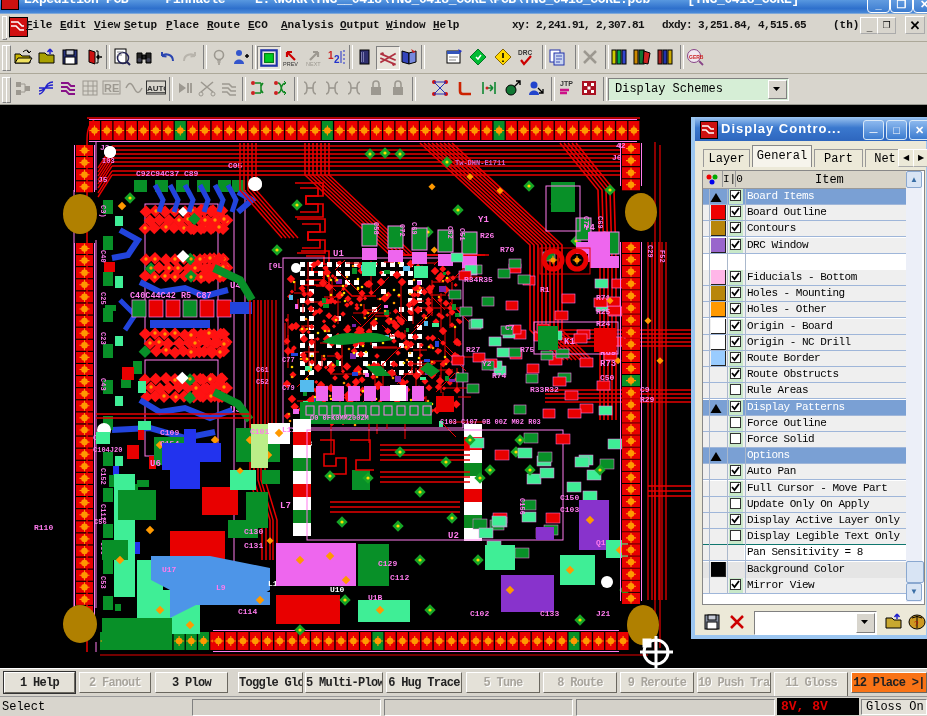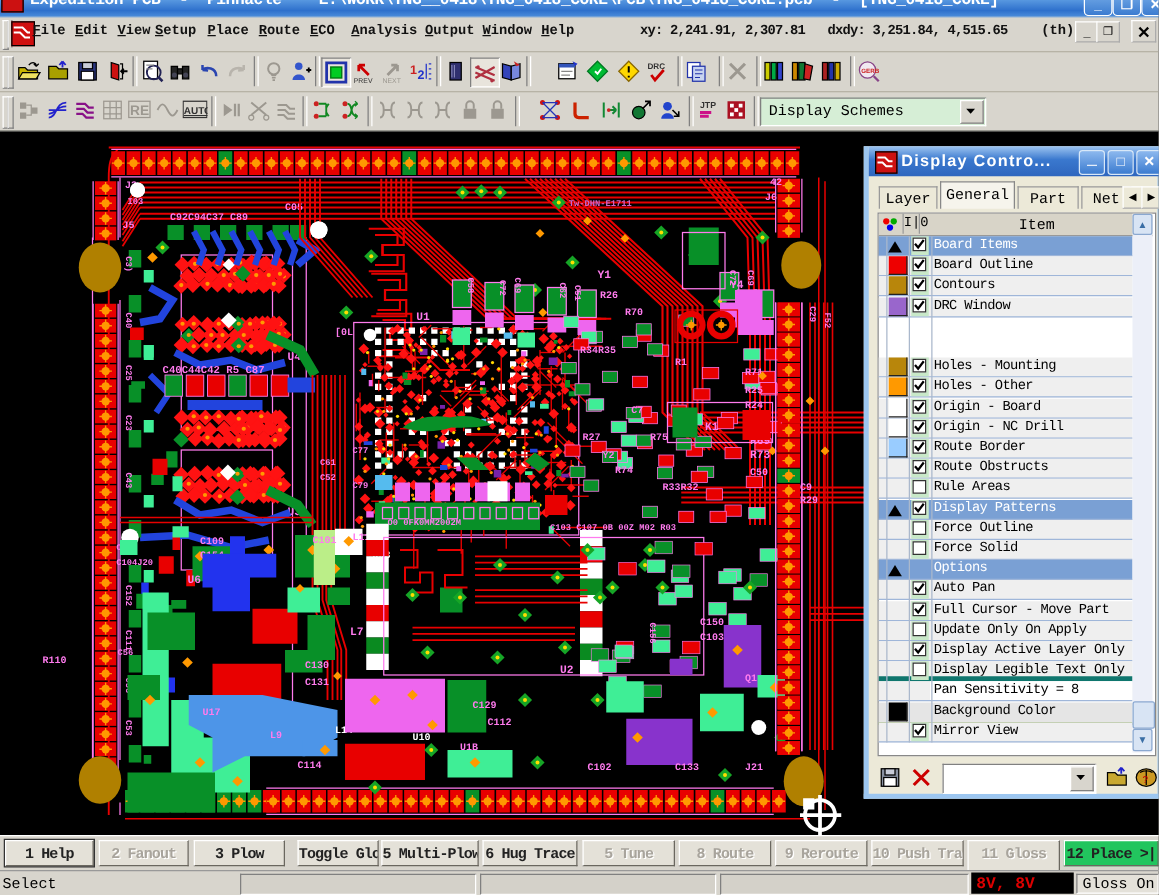--- a/index.html
+++ b/index.html
@@ -2407,20 +2407,30 @@
         <div style="position:absolute;left:0;top:67px;width:203px;height:16px;background:#EFEFEF;border-bottom:1px solid #9FB6D9;box-sizing:border-box">
           <div style="position:absolute;left:8px;top:0px;width:14px;height:14px;background:#9966CC;border-right:1px solid #222;border-bottom:1px solid #222"></div>
           <div style="position:absolute;left:26px;top:0px;width:14px;height:15px;background:#C8E8C8"></div>
           <div style="position:absolute;left:27px;top:1px;width:11px;height:11px;background:#fff;border:1px solid #333;box-sizing:border-box">
             <svg width="9" height="9" style="display:block">
               <path d="M1 4 L3.5 7 L8 1" stroke="#000" stroke-width="1.8" fill="none"></path>
             </svg>
           </div>
           <div style="position:absolute;left:44px;top:1px;font:11px 'Liberation Mono',monospace;color:#000;white-space:pre;letter-spacing:-0.5px">DRC Window</div>
         </div>
+        <div style="position:absolute;left:0;top:99px;width:203px;height:16px;background:#EFEFEF;border-bottom:1px solid #9FB6D9;box-sizing:border-box">
+          <div style="position:absolute;left:8px;top:0px;width:14px;height:14px;background:#FFB6E8;border-right:1px solid #222;border-bottom:1px solid #222"></div>
+          <div style="position:absolute;left:26px;top:0px;width:14px;height:15px;background:#C8E8C8"></div>
+          <div style="position:absolute;left:27px;top:1px;width:11px;height:11px;background:#fff;border:1px solid #333;box-sizing:border-box">
+            <svg width="9" height="9" style="display:block">
+              <path d="M1 4 L3.5 7 L8 1" stroke="#000" stroke-width="1.8" fill="none"></path>
+            </svg>
+          </div>
+          <div style="position:absolute;left:44px;top:1px;font:11px 'Liberation Mono',monospace;color:#000;white-space:pre;letter-spacing:-0.5px">Fiducials - Bottom</div>
+        </div>
         <div style="position:absolute;left:0;top:115px;width:203px;height:16px;background:#EFEFEF;border-bottom:1px solid #9FB6D9;box-sizing:border-box">
           <div style="position:absolute;left:8px;top:0px;width:14px;height:14px;background:#B8860B;border-right:1px solid #222;border-bottom:1px solid #222"></div>
           <div style="position:absolute;left:26px;top:0px;width:14px;height:15px;background:#C8E8C8"></div>
           <div style="position:absolute;left:27px;top:1px;width:11px;height:11px;background:#fff;border:1px solid #333;box-sizing:border-box">
             <svg width="9" height="9" style="display:block">
               <path d="M1 4 L3.5 7 L8 1" stroke="#000" stroke-width="1.8" fill="none"></path>
             </svg>
           </div>
           <div style="position:absolute;left:44px;top:1px;font:11px 'Liberation Mono',monospace;color:#000;white-space:pre;letter-spacing:-0.5px">Holes - Mounting</div>
         </div>
@@ -2531,21 +2541,21 @@
         </div>
         <div style="position:absolute;left:0;top:342px;width:203px;height:16px;background:#EFEFEF;border-bottom:1px solid #9FB6D9;box-sizing:border-box">
           <div style="position:absolute;left:26px;top:0px;width:14px;height:15px;background:#C8E8C8"></div>
           <div style="position:absolute;left:27px;top:1px;width:11px;height:11px;background:#fff;border:1px solid #333;box-sizing:border-box">
             <svg width="9" height="9" style="display:block">
               <path d="M1 4 L3.5 7 L8 1" stroke="#000" stroke-width="1.8" fill="none"></path>
             </svg>
           </div>
           <div style="position:absolute;left:44px;top:1px;font:11px 'Liberation Mono',monospace;color:#000;white-space:pre;letter-spacing:-0.5px">Display Active Layer Only</div>
         </div>
-        <div style="position:absolute;left:0;top:358px;width:203px;height:16px;background:#EFEFEF;border-bottom:4px solid #0f766e;box-sizing:border-box">
+        <div style="position:absolute;left:0;top:358px;width:203px;height:16px;background:#EFEFEF;border-bottom:1px solid #0f766e;box-sizing:border-box">
           <div style="position:absolute;left:26px;top:0px;width:14px;height:15px;background:#C8E8C8"></div>
           <div style="position:absolute;left:27px;top:1px;width:11px;height:11px;background:#fff;border:1px solid #333;box-sizing:border-box"></div>
           <div style="position:absolute;left:44px;top:1px;font:11px 'Liberation Mono',monospace;color:#000;white-space:pre;letter-spacing:-0.5px">Display Legible Text Only</div>
         </div>
         <div style="position:absolute;left:0;top:374px;width:203px;height:16px;background:#EFEFEF;border-bottom:1px solid #9FB6D9;box-sizing:border-box">
           <div style="position:absolute;left:41px;top:0px;width:162px;height:15px;background:#fff"></div>
           <div style="position:absolute;left:44px;top:1px;font:11px 'Liberation Mono',monospace;color:#000;white-space:pre;letter-spacing:-0.5px">Pan Sensitivity = 8</div>
         </div>
         <div style="position:absolute;left:0;top:391px;width:203px;height:18px;background:#e5e5e5;border-bottom:2px solid #4d7c0f;box-sizing:border-box">
           <div style="position:absolute;left:8px;top:0px;width:14px;height:14px;background:#000000;border-right:1px solid #222;border-bottom:1px solid #222"></div>
@@ -2599,21 +2609,21 @@
       <div style="position:absolute;left:79px;top:3px;width:72px;height:21px;background:#E4E1D8;border:1px solid;border-color:#fff #6A675F #6A675F #fff;text-align:center;font:bold 12px 'Liberation Mono',monospace;color:#A8A49C;text-shadow:1px 1px 0 #fff;line-height:20px;box-sizing:border-box;white-space:nowrap;overflow:hidden;letter-spacing:-0.7px">2 Fanout</div>
       <div style="position:absolute;left:155px;top:3px;width:73px;height:21px;background:#E4E1D8;border:1px solid;border-color:#fff #6A675F #6A675F #fff;text-align:center;font:bold 12px 'Liberation Mono',monospace;color:#222;line-height:20px;box-sizing:border-box;white-space:nowrap;overflow:hidden;letter-spacing:-0.7px">3 Plow</div>
       <div style="position:absolute;left:238px;top:3px;width:65px;height:21px;background:#E4E1D8;border:1px solid;border-color:#fff #6A675F #6A675F #fff;text-align:center;font:bold 12px 'Liberation Mono',monospace;color:#222;line-height:20px;box-sizing:border-box;white-space:nowrap;overflow:hidden;letter-spacing:-0.7px">Toggle Glos</div>
       <div style="position:absolute;left:305px;top:3px;width:78px;height:21px;background:#E4E1D8;border:1px solid;border-color:#fff #6A675F #6A675F #fff;text-align:center;font:bold 12px 'Liberation Mono',monospace;color:#222;line-height:20px;box-sizing:border-box;white-space:nowrap;overflow:hidden;letter-spacing:-0.7px">5 Multi-Plow</div>
       <div style="position:absolute;left:386px;top:3px;width:76px;height:21px;background:#E4E1D8;border:1px solid;border-color:#fff #6A675F #6A675F #fff;text-align:center;font:bold 12px 'Liberation Mono',monospace;color:#222;line-height:20px;box-sizing:border-box;white-space:nowrap;overflow:hidden;letter-spacing:-0.7px">6 Hug Trace</div>
       <div style="position:absolute;left:466px;top:3px;width:74px;height:21px;background:#E4E1D8;border:1px solid;border-color:#fff #6A675F #6A675F #fff;text-align:center;font:bold 12px 'Liberation Mono',monospace;color:#A8A49C;text-shadow:1px 1px 0 #fff;line-height:20px;box-sizing:border-box;white-space:nowrap;overflow:hidden;letter-spacing:-0.7px">5 Tune</div>
       <div style="position:absolute;left:543px;top:3px;width:74px;height:21px;background:#E4E1D8;border:1px solid;border-color:#fff #6A675F #6A675F #fff;text-align:center;font:bold 12px 'Liberation Mono',monospace;color:#A8A49C;text-shadow:1px 1px 0 #fff;line-height:20px;box-sizing:border-box;white-space:nowrap;overflow:hidden;letter-spacing:-0.7px">8 Route</div>
       <div style="position:absolute;left:620px;top:3px;width:74px;height:21px;background:#E4E1D8;border:1px solid;border-color:#fff #6A675F #6A675F #fff;text-align:center;font:bold 12px 'Liberation Mono',monospace;color:#A8A49C;text-shadow:1px 1px 0 #fff;line-height:20px;box-sizing:border-box;white-space:nowrap;overflow:hidden;letter-spacing:-0.7px">9 Reroute</div>
       <div style="position:absolute;left:697px;top:3px;width:74px;height:21px;background:#E4E1D8;border:1px solid;border-color:#fff #6A675F #6A675F #fff;text-align:center;font:bold 12px 'Liberation Mono',monospace;color:#A8A49C;text-shadow:1px 1px 0 #fff;line-height:20px;box-sizing:border-box;white-space:nowrap;overflow:hidden;letter-spacing:-0.7px">10 Push Trace</div>
       <div style="position:absolute;left:774px;top:3px;width:74px;height:39px;background:#E4E1D8;border:1px solid;border-color:#fff #6A675F #6A675F #fff;text-align:center;font:bold 12px 'Liberation Mono',monospace;color:#A8A49C;text-shadow:1px 1px 0 #fff;line-height:20px;box-sizing:border-box;white-space:nowrap;overflow:hidden;letter-spacing:-0.7px">11 Gloss</div>
-      <div style="position:absolute;left:851px;top:3px;width:76px;height:21px;background:#22c55e;border:1px solid;border-color:#fff #6A675F #6A675F #fff;text-align:center;font:bold 12px 'Liberation Mono',monospace;color:#222;line-height:20px;box-sizing:border-box;white-space:nowrap;overflow:hidden;letter-spacing:-0.7px">12 Place &gt;|</div>
+      <div style="position:absolute;left:851px;top:3px;width:76px;height:21px;background:#f97316;border:1px solid;border-color:#fff #6A675F #6A675F #fff;text-align:center;font:bold 12px 'Liberation Mono',monospace;color:#222;line-height:20px;box-sizing:border-box;white-space:nowrap;overflow:hidden;letter-spacing:-0.7px">12 Place &gt;|</div>
     </div>
     <div style="position:absolute;left:0;top:696px;width:927px;height:20px;background:#D8D5CD;border-top:1px solid #999">
       <div style="position:absolute;left:2px;top:3px;font:12px 'Liberation Mono',monospace;color:#000">Select</div>
       <div style="position:absolute;left:192px;top:2px;width:187px;height:15px;background:#D4D1C9;border:1px solid;border-color:#808080 #fff #fff #808080"></div>
       <div style="position:absolute;left:384px;top:2px;width:187px;height:15px;background:#D4D1C9;border:1px solid;border-color:#808080 #fff #fff #808080"></div>
       <div style="position:absolute;left:576px;top:2px;width:197px;height:15px;background:#D4D1C9;border:1px solid;border-color:#808080 #fff #fff #808080"></div>
       <div style="position:absolute;left:777px;top:1px;width:82px;height:17px;background:#000;color:#DD0000;font:bold 13px 'Liberation Mono',monospace;padding:1px 0 0 4px;box-sizing:border-box">8V, 8V</div>
       <div style="position:absolute;left:861px;top:2px;width:66px;height:16px;background:#E4E1D9;border:1px solid;border-color:#808080 #fff #fff #808080;font:12px 'Liberation Mono',monospace;color:#000;padding:0 0 0 4px;box-sizing:border-box">Gloss On</div>
     </div>
   </div>

